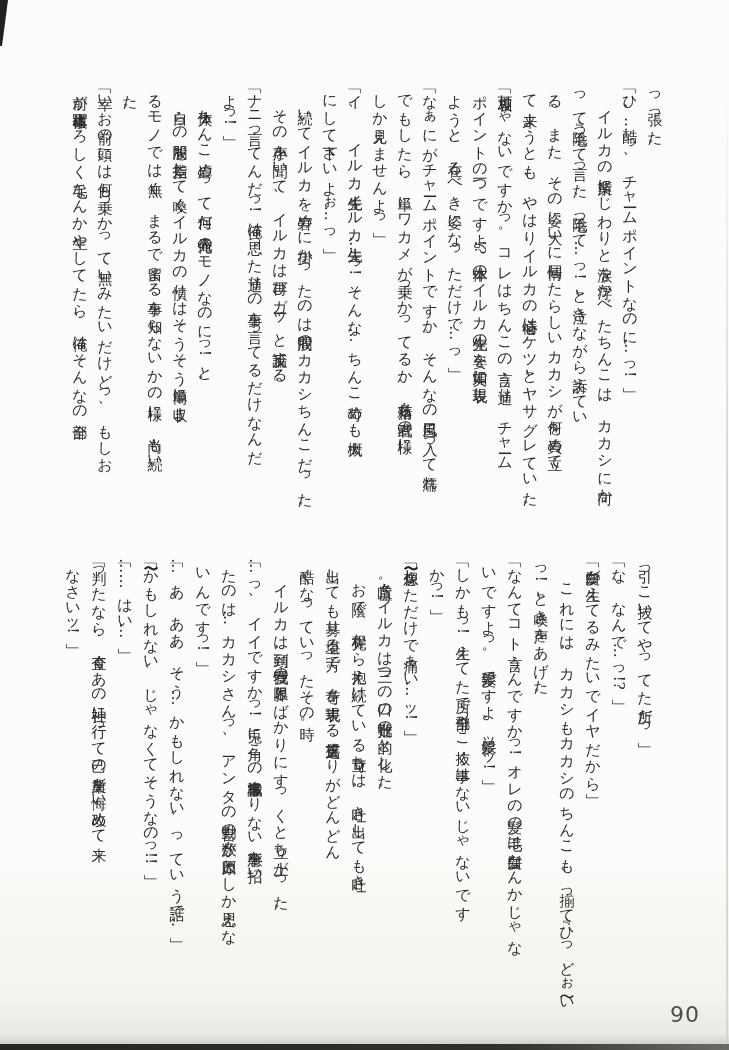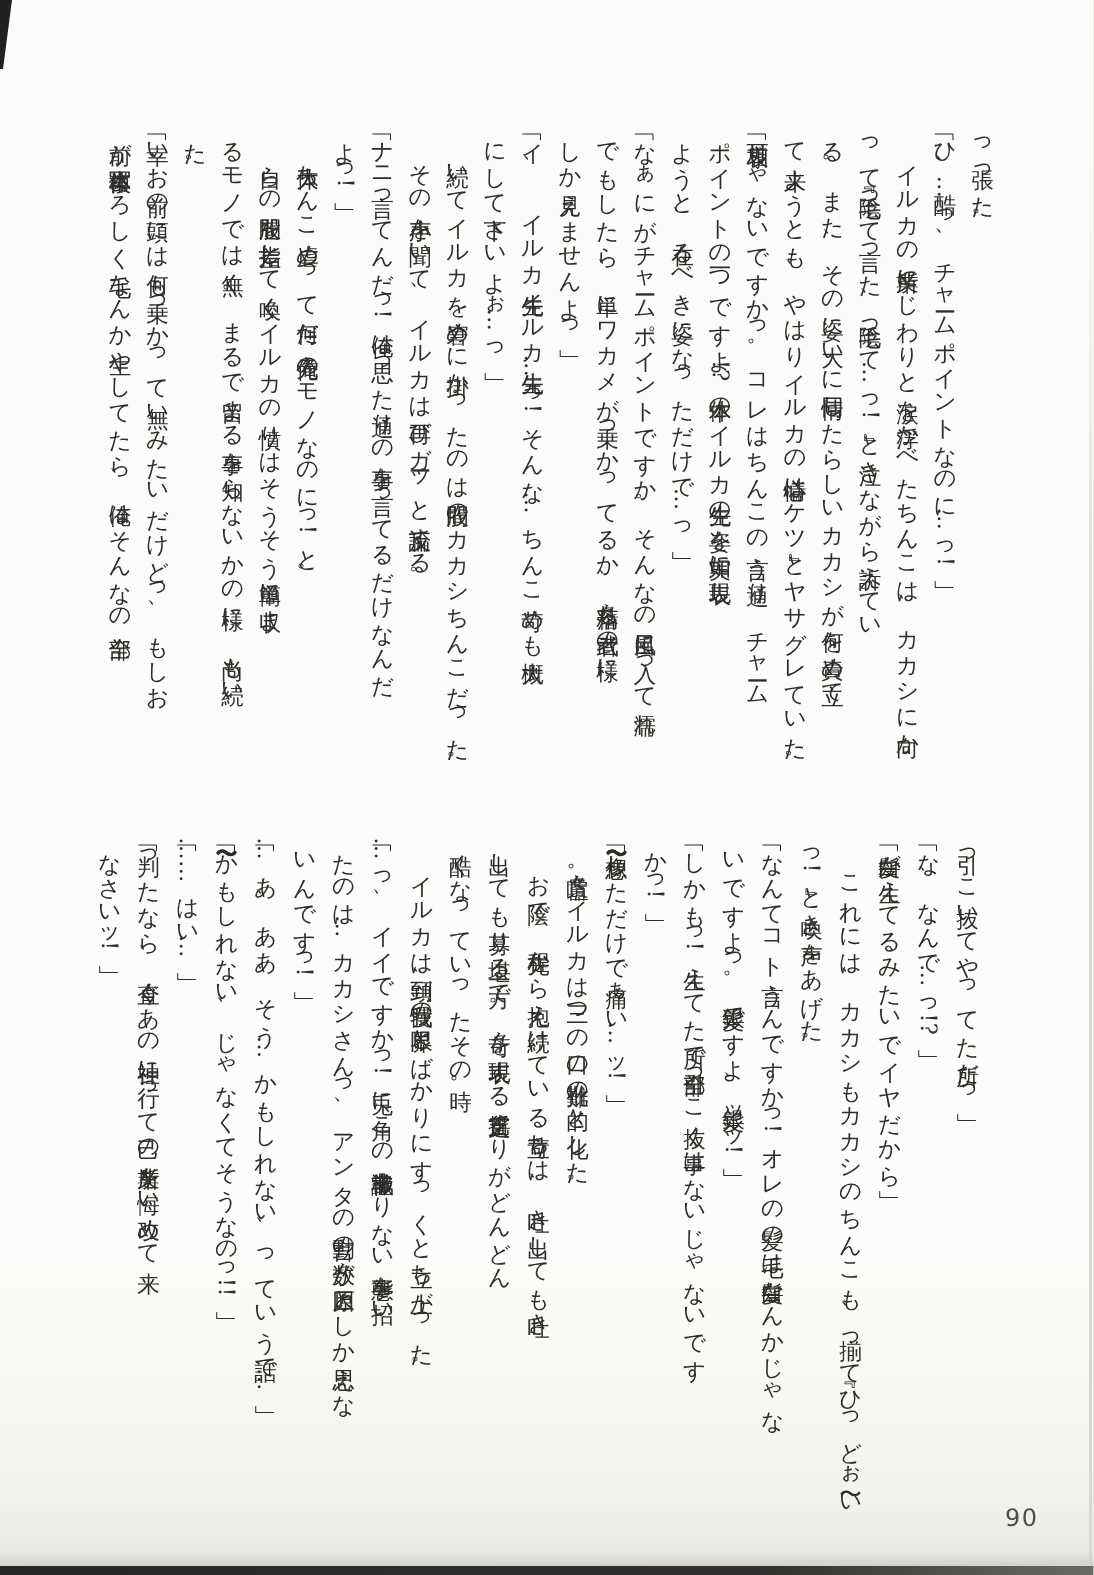--- a/index.html
+++ b/index.html
@@ -24,21 +24,21 @@
   .vblock .tline{
     white-space:nowrap;
     line-height:25px;
   }
   .vblock.lower .tline{line-height:26px;}
   .upper{top:84px;right:62px;height:470px;}
   .lower{top:558px;right:71px;height:460px;}
   .page-number{
     position:absolute;left:670px;top:1002px;width:40px;
     font-family:"DejaVu Sans","Liberation Sans",sans-serif;
-    font-size:16px;letter-spacing:1px;color:#4c4c4c;
+    font-size:22px;letter-spacing:1px;color:#4c4c4c;
   }
   .corner-mark{
     position:absolute;left:0;top:0;width:8px;height:46px;
     background:#222120;
     clip-path:polygon(0 0,100% 0,25% 100%,0 100%);
   }
   .bottom-shadow{
     position:absolute;left:0;top:1034px;width:729px;height:10px;
     background:linear-gradient(180deg,rgba(250,250,248,0) 0%,#d2d1cd 100%);
   }

